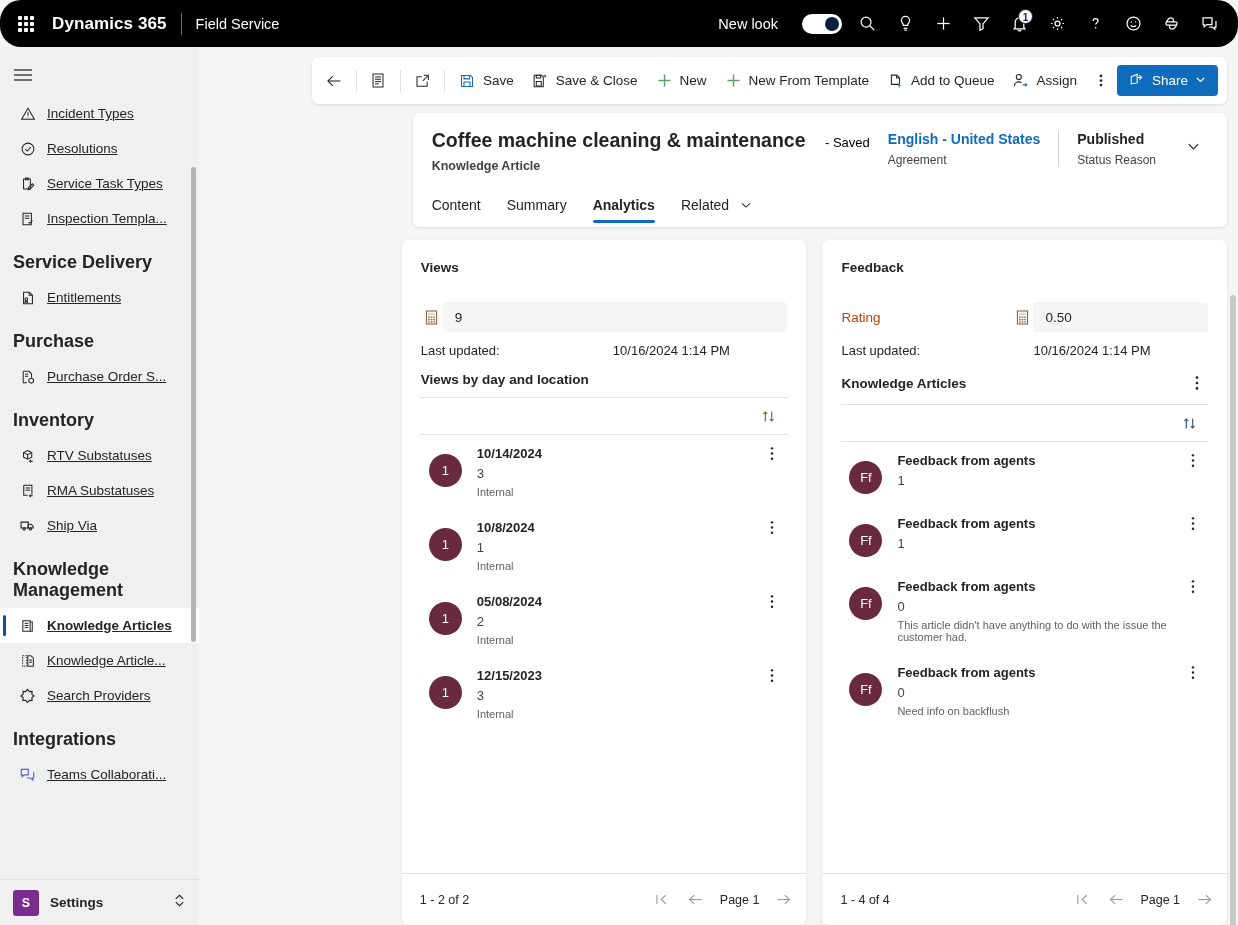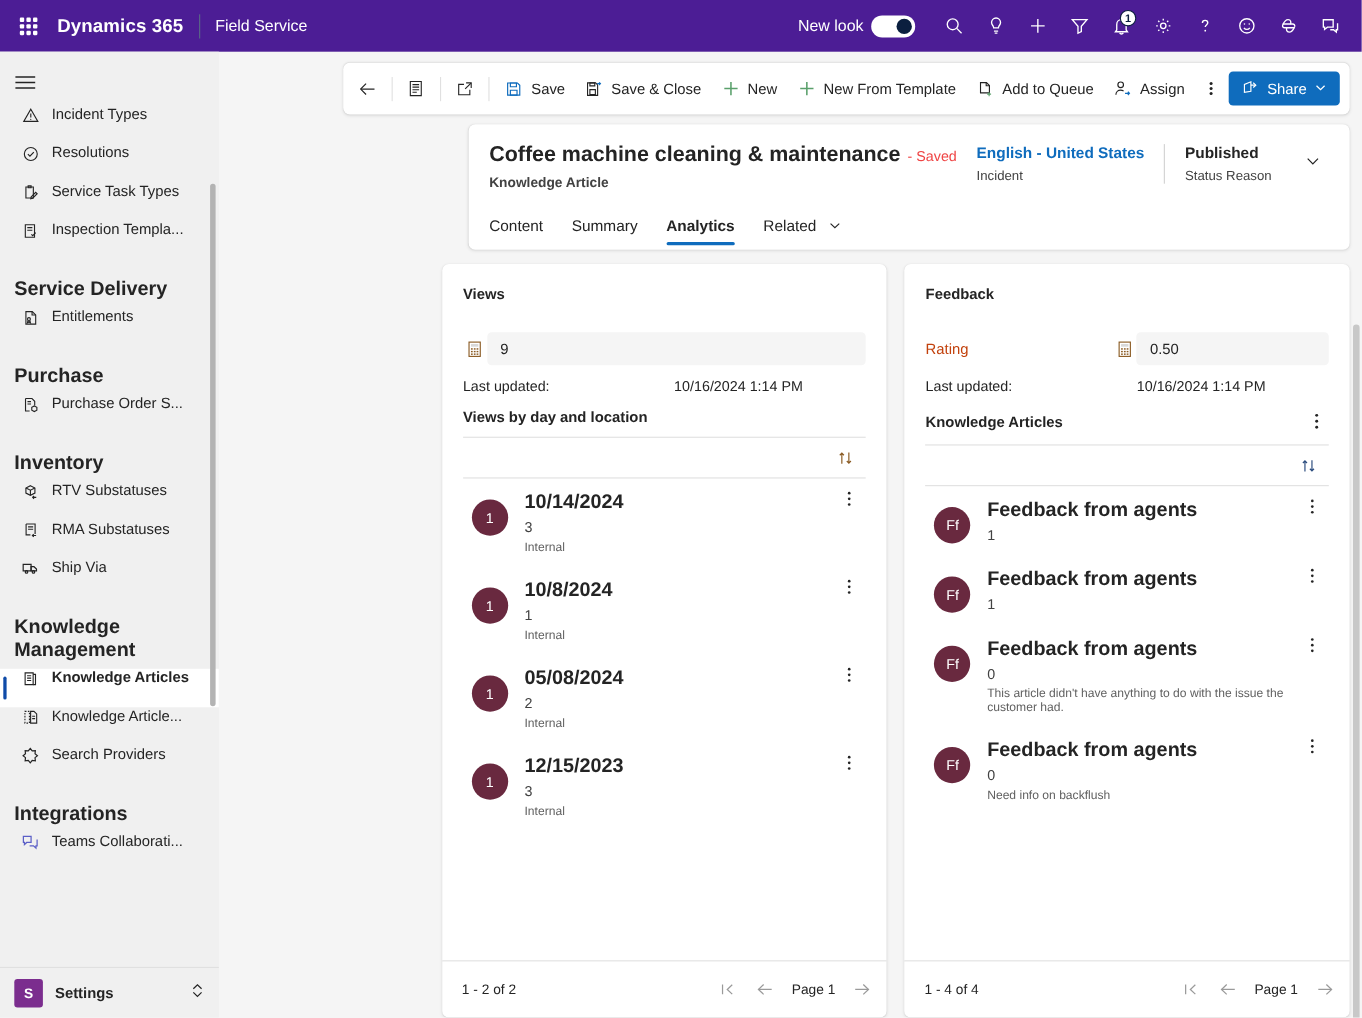--- a/index.html
+++ b/index.html
@@ -7,32 +7,33 @@
     width: 1238px; height: 925px;
     font-family: "Liberation Sans", sans-serif;
     background: #f5f5f5;
     color: #242424;
     overflow: hidden;
   }
   .app { position: relative; width: 1238px; height: 925px; display: flex; flex-direction: column; }
 
   
   .topbar {
-    height: 47px; background: #4c1d95; color: #fff;
+    height: 47px; background: #000000; color: #fff;
     display: flex; align-items: center; flex: none;
     padding: 0 10px 0 8px;
+    border-radius: 21px;
   }
   .waffle { width: 36px; height: 36px; display: flex; align-items: center; justify-content: center; cursor: pointer; }
   .waffle-grid { display: grid; grid-template-columns: repeat(3, 4px); grid-template-rows: repeat(3, 4px); gap: 2px; }
   .waffle-grid i { display: block; width: 4px; height: 4px; background: #fff; border-radius: 1px; }
   .brand { font-size: 17px; font-weight: bold; margin-left: 8px; letter-spacing: .1px; }
   .brand-sep { width: 1px; height: 22px; background: #5a6b85; margin: 0 14px; }
   .appname { font-size: 14.5px; font-weight: normal; }
   .topbar-spacer { flex: 1; }
-  .newlook { display: flex; align-items: center; gap: 7px; margin-right: 16px; }
+  .newlook { display: flex; align-items: center; gap: 24px; margin-right: 6px; }
   .newlook-label { font-size: 14.5px; }
   .toggle {
     width: 40px; height: 20px; border-radius: 10px; background: #fff;
     position: relative; cursor: pointer; flex: none;
   }
   .toggle i {
     position: absolute; top: 3px; right: 3px; width: 14px; height: 14px;
     border-radius: 50%; background: #0b1f3f; display: block;
   }
   .tbicon {
@@ -52,23 +53,23 @@
 
   
   .sidebar {
     width: 199px; background: #f0f0f0; flex: none;
     display: flex; flex-direction: column; position: relative;
   }
   .sidebar-scroll { flex: 1; overflow: hidden; padding-top: 7px; position: relative; }
   .hamburger { height: 42px; display: flex; align-items: center; padding-left: 13px; cursor: pointer; }
   .hamburger svg { display: block; }
   .navitem {
-    height: 35px; display: flex; gap: 11px;
+    height: 35px; display: flex; align-items: center; gap: 11px;
     padding-left: 19px; cursor: pointer; position: relative;
-    font-size: 13.5px; color: #242424;
+    font-size: 13.5px; color: #242424; text-decoration: underline;
   }
   .navitem.selected { background: #ffffff; font-weight: bold; }
   .navitem.selected::before {
     content: ""; position: absolute; left: 3px; top: 7px; bottom: 7px;
     width: 3px; background: #0f4ba8; border-radius: 2px;
   }
   .navitem .ni { width: 17px; height: 17px; flex: none; display: flex; align-items: center; justify-content: center; }
   .navitem .nl { white-space: nowrap; overflow: hidden; text-overflow: ellipsis; }
   .navgroup {
     font-size: 18px; font-weight: bold; color: #242424;
@@ -110,21 +111,21 @@
     display: flex; align-items: center; gap: 7px; height: 31px;
     padding: 0 12px; border-radius: 4px; background: #0f6cbd; color: #fff;
     font-size: 13.5px; cursor: pointer; font-weight: normal;
   }
 
   
   .formhdr { margin-top: 9px; padding: 16px 19px 0 19px; flex: none; }
   .formhdr-top { display: flex; align-items: flex-start; }
   .title-wrap { flex: 1; min-width: 0; }
   .rec-title { font-size: 19.5px; font-weight: bold; color: #242424; display: inline; }
-  .rec-saved { font-size: 13px; color: #ef4444; display: inline; margin-left: 2px; }
+  .rec-saved { font-size: 13px; color: #000000; display: inline; margin-left: 15px; }
   .rec-sub { font-size: 12.5px; color: #424242; font-weight: bold; margin-top: 7px; }
   .hdr-fields { display: flex; align-items: flex-start; gap: 0; padding-top: 2px; }
   .hdr-field { padding: 0 18px; }
   .hdr-field.bordered { border-left: 1px solid #d1d1d1; }
   .hdr-val { font-size: 14px; font-weight: bold; color: #242424; white-space: nowrap; }
   .hdr-val.link { color: #0f6cbd; }
   .hdr-lbl { font-size: 12px; color: #424242; margin-top: 6px; }
   .hdr-chevron { width: 30px; height: 30px; display: flex; align-items: center; justify-content: center; cursor: pointer; margin-left: 4px; }
 
   .tabs { display: flex; gap: 0; margin-top: 16px; }
@@ -168,21 +169,21 @@
   .sort-btn { width: 26px; height: 26px; display: flex; align-items: center; justify-content: center; cursor: pointer; }
 
   .grid-rows { flex: 1; overflow: hidden; }
   .grow { display: flex; align-items: flex-start; padding: 11px 4px 11px 8px; cursor: pointer; }
   .avatar {
     width: 33px; height: 33px; border-radius: 50%; background: #69293f;
     color: #fff; display: flex; align-items: center; justify-content: center;
     font-size: 13px; flex: none; margin-top: 8px;
   }
   .grow-body { flex: 1; min-width: 0; padding-left: 15px; }
-  .grow-t1 { font-size: 18px; font-weight: bold; color: #242424; }
+  .grow-t1 { font-size: 13px; font-weight: bold; color: #242424; }
   .grow-t2 { font-size: 13px; color: #424242; margin-top: 5px; }
   .grow-t3 { font-size: 11px; color: #616161; margin-top: 5px; }
   .grow-kebab { width: 22px; height: 26px; display: flex; align-items: flex-start; justify-content: center; cursor: pointer; }
 
   .pager {
     border-top: 1px solid #e0e0e0; height: 52px; display: flex; align-items: center;
     padding: 0 10px 0 18px; flex: none;
   }
   .pager-count { font-size: 12.5px; color: #242424; flex: 1; }
   .pager-ctrls { display: flex; align-items: center; gap: 8px; }
@@ -619,21 +620,21 @@
             <div>
               <span class="rec-title">Coffee machine cleaning &amp; maintenance</span>
               <span class="rec-saved">- Saved</span>
             </div>
             <div class="rec-sub">Knowledge Article</div>
           </div>
 
           <div class="hdr-fields">
             <div class="hdr-field">
               <div class="hdr-val link">English - United States</div>
-              <div class="hdr-lbl">Incident</div>
+              <div class="hdr-lbl">Agreement</div>
             </div>
             <div class="hdr-field bordered">
               <div class="hdr-val">Published</div>
               <div class="hdr-lbl">Status Reason</div>
             </div>
             <div class="hdr-chevron">
               <svg width="15" height="15" viewBox="0 0 16 16" fill="none" stroke="#242424" stroke-width="1.2">
                   <path d="M3 5.5L8 10.6l5-5.1"></path>
                 </svg>
             </div>

